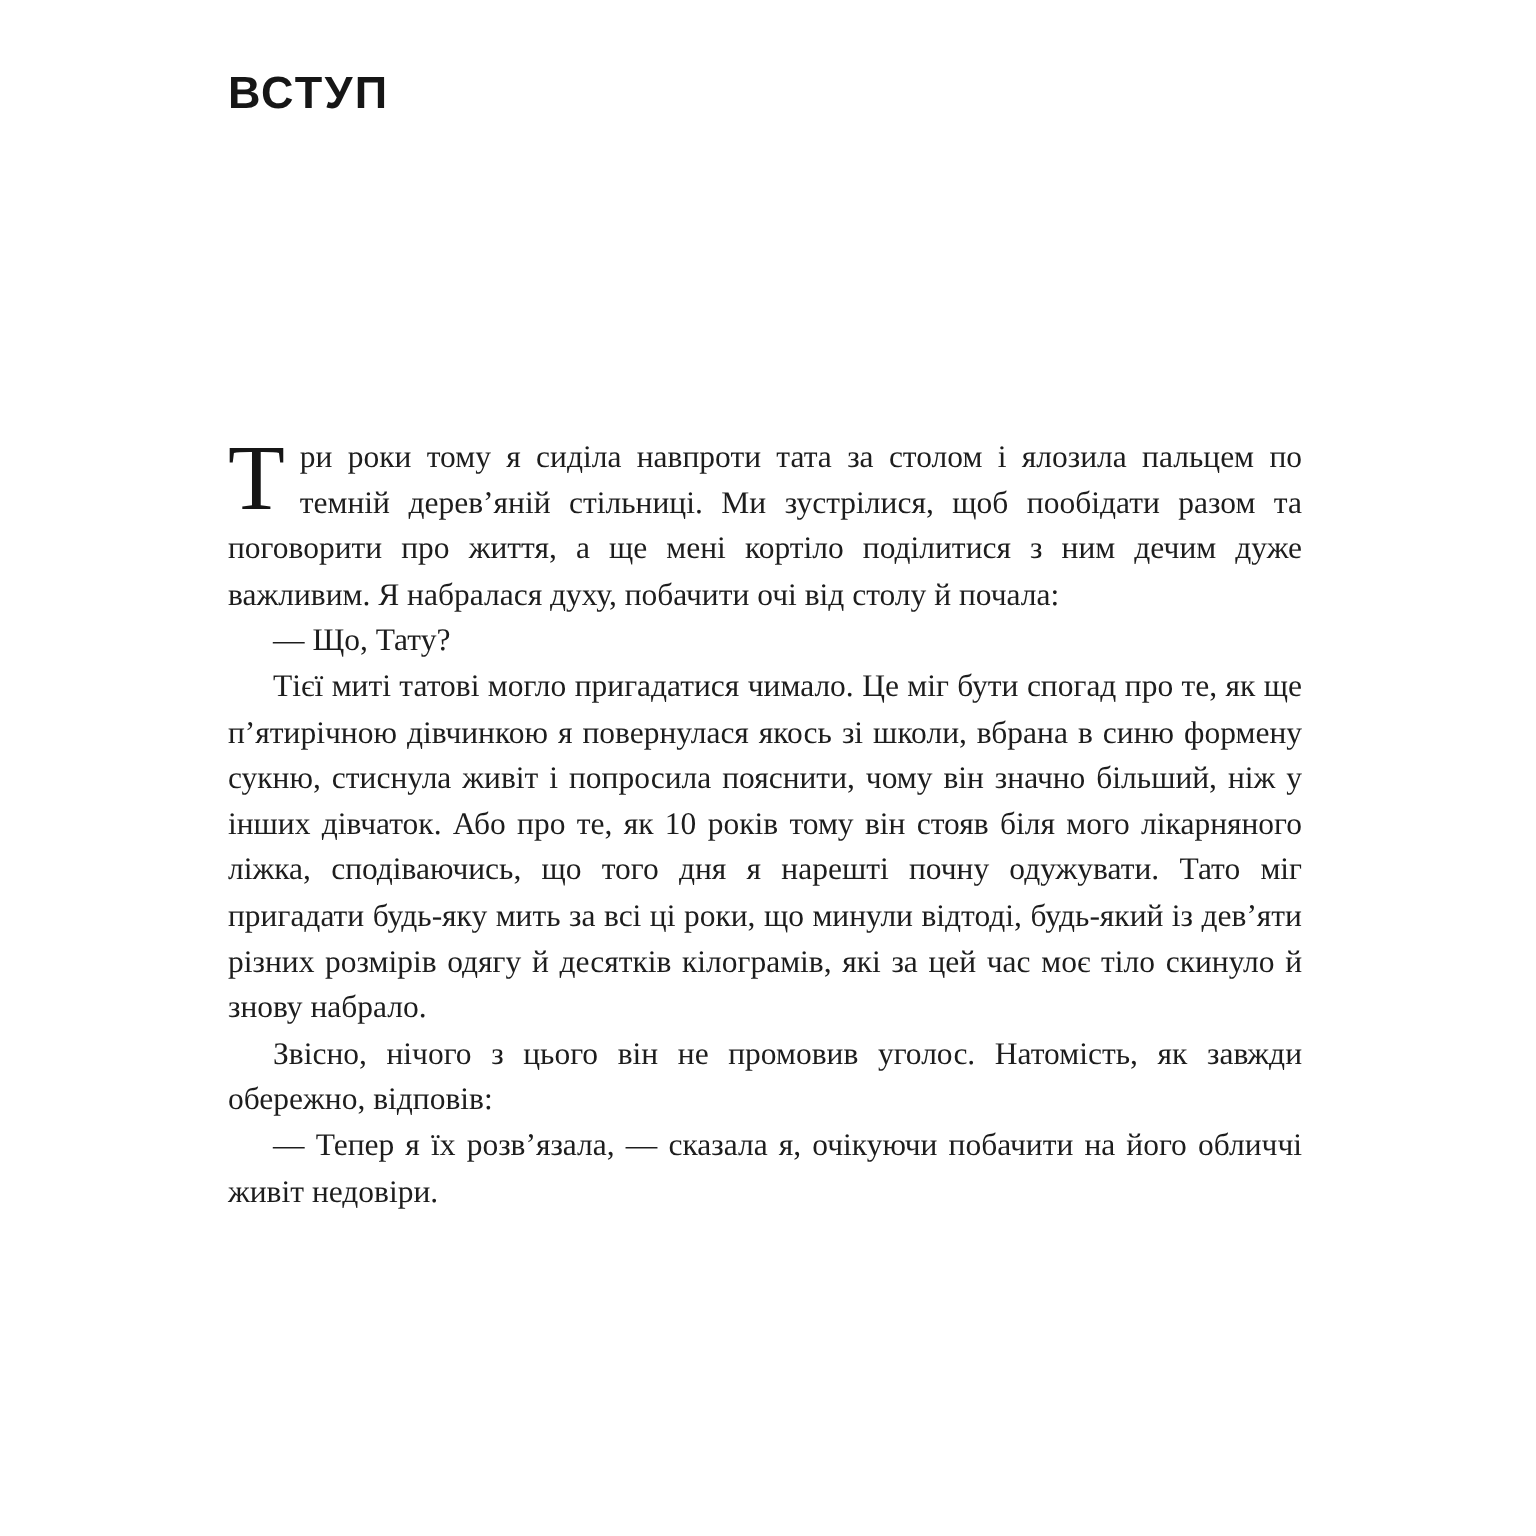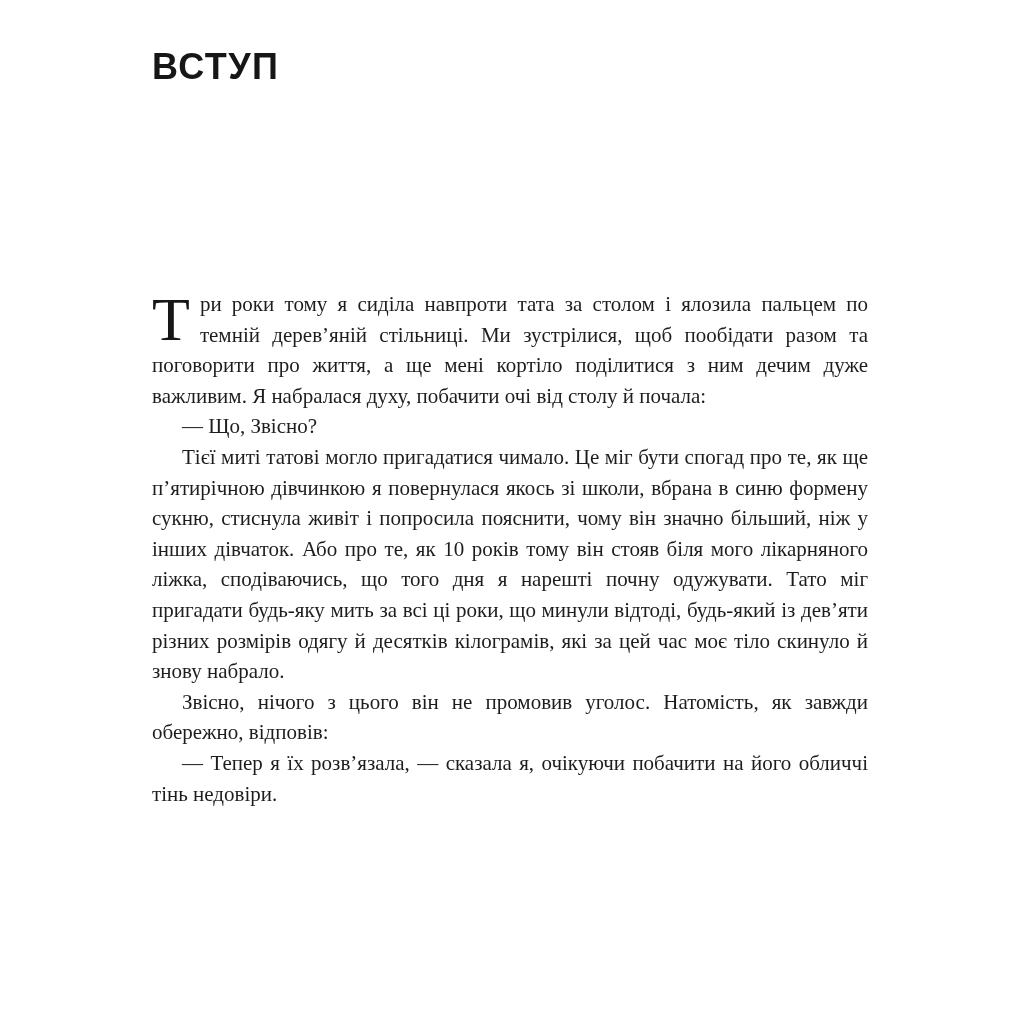--- a/index.html
+++ b/index.html
@@ -19,21 +19,21 @@
       height: 1024px;
       background: #ffffff;
     }
     .heading {
       position: absolute;
       left: 152px;
       top: 46px;
       margin: 0;
       font-family: "Liberation Sans", sans-serif;
       font-weight: 700;
-      font-size: 36px;
+      font-size: 30px;
       letter-spacing: 1.5px;
       color: #161616;
     }
     .body-text {
       position: absolute;
       left: 152px;
       top: 289px;
       width: 716px;
       font-family: "Liberation Serif", serif;
       font-size: 21px;
@@ -67,25 +67,25 @@
 
   <h1 class="heading">ВСТУП</h1>
 
   <div class="body-text" lang="uk">
 
     <p class="para first">
       <span class="dropcap">Т</span><span>ри роки тому я сиділа навпроти тата за столом і ялозила пальцем по темній дерев’яній стільниці. Ми зустрілися, щоб пообідати разом та поговорити про життя, а ще мені кортіло поділитися з ним дечим дуже важливим. Я набралася духу, побачити очі від столу й почала:</span>
     </p>
 
 
-    <p class="para dialogue">— Що, Звісно?</p>
+    <p class="para dialogue">— Що, Тату?</p>
 
 
     <p class="para">Тієї миті татові могло пригадатися чимало. Це міг бути спогад про те, як ще п’ятирічною дівчинкою я повернулася якось зі школи, вбрана в синю формену сукню, стиснула живіт і попросила пояснити, чому він значно більший, ніж у інших дівчаток. Або про те, як 10 років тому він стояв біля мого лікарняного ліжка, сподіваючись, що того дня я нарешті почну одужувати. Тато міг пригадати будь-яку мить за всі ці роки, що минули відтоді, будь-який із дев’яти різних розмірів одягу й десятків кілограмів, які за цей час моє тіло скинуло й знову набрало.</p>
 
     <p class="para">Звісно, нічого з цього він не промовив уголос. Натомість, як завжди обережно, відповів:</p>
 
 
-    <p class="para dialogue">— Тепер я їх розв’язала, — сказала я, очікуючи побачити на його обличчі тінь недовіри.</p>
+    <p class="para dialogue">— Тепер я їх розв’язала, — сказала я, очікуючи побачити на його обличчі живіт недовіри.</p>
 
   </div>
 
 </div>
 
 </body></html>

